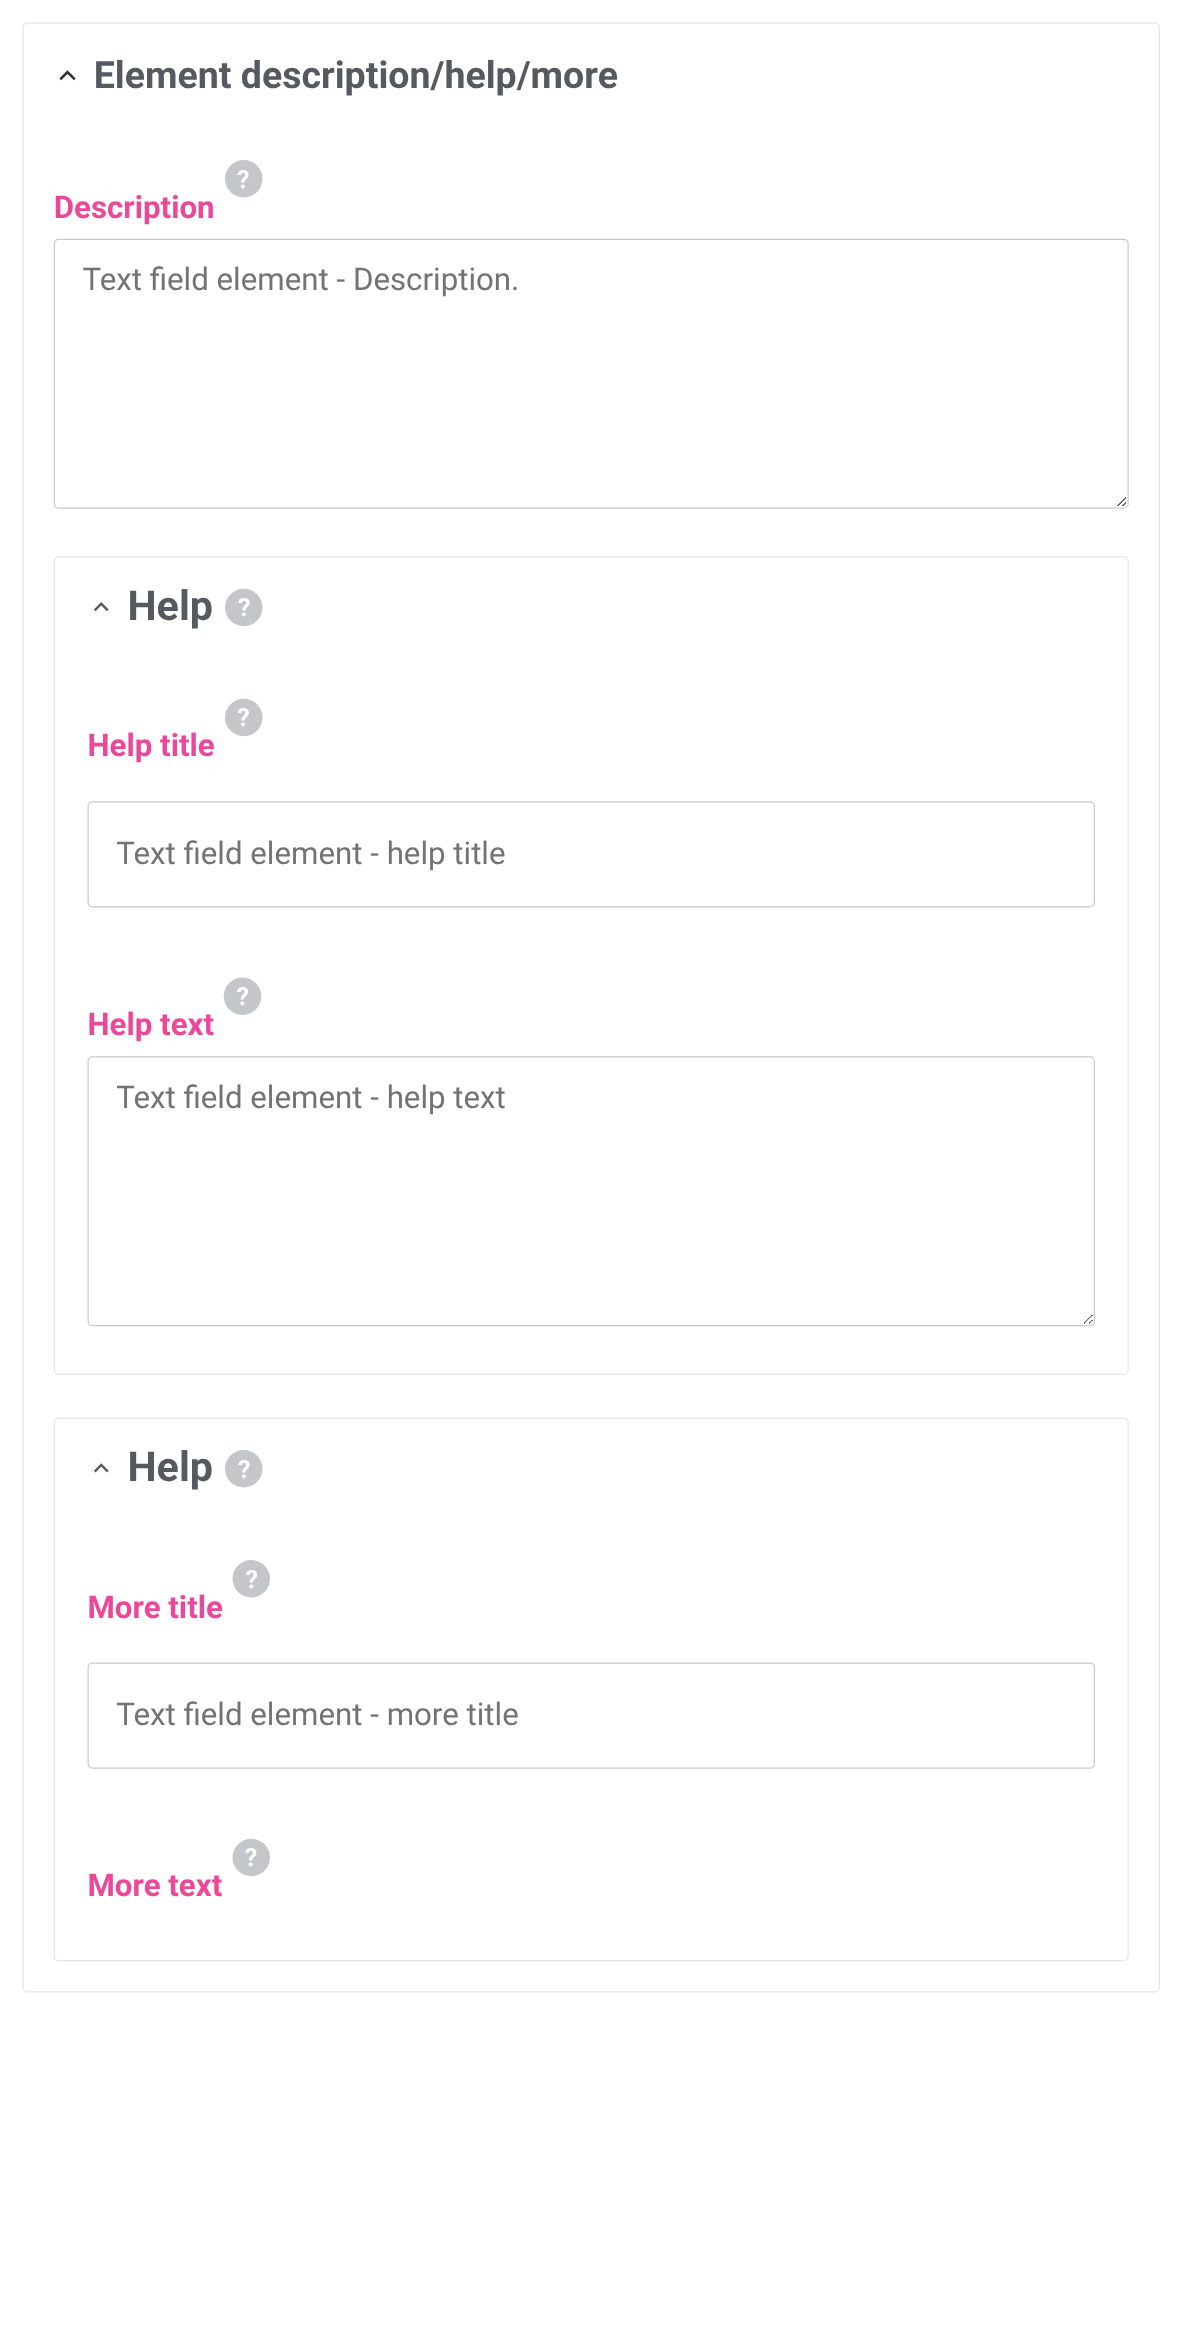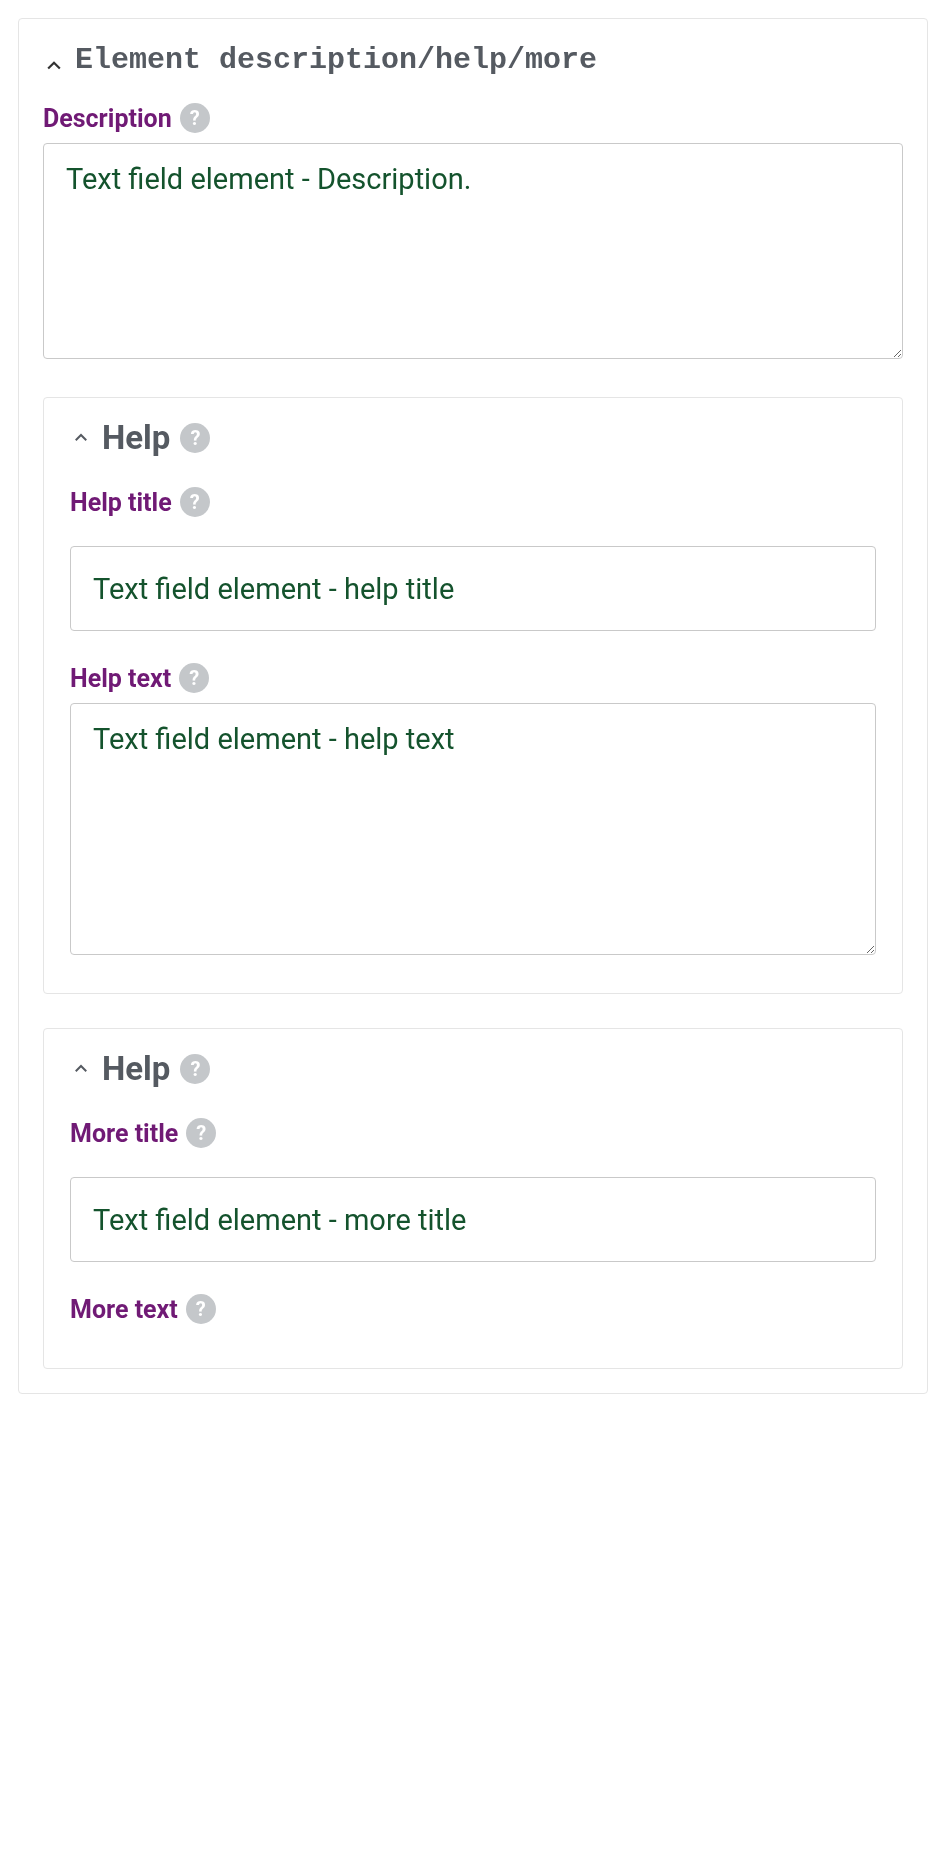--- a/index.html
+++ b/index.html
@@ -11,25 +11,24 @@
     color: #222;
     width: 946px;
   }
   .outer-panel {
     border: 1px solid #e5e5e5;
     border-radius: 4px;
     padding: 18px 24px 24px 24px;
   }
   .section-header {
     display: flex;
-    align-items: flex-end;
+    align-items: center;
     gap: 10px;
     cursor: pointer;
     user-select: none;
-    font-family: Liberation Mono, monospace;
   }
   .main-header {
     margin: 6px 0 26px 0;
   }
   .section-title-main {
     font-size: 30px;
     font-weight: 700;
     color: #555a61;
   }
   .chevron {
@@ -44,21 +43,22 @@
   .chevron-sm svg { stroke: #555a61; }
   .field-label-row {
     display: flex;
     align-items: center;
     gap: 8px;
     margin-bottom: 10px;
   }
   .field-label {
     font-size: 25px;
     font-weight: 700;
-    color: #701a75;
+    color: #ec4899;
+    margin-top: 48px;
   }
   .help-badge {
     width: 30px;
     height: 30px;
     border-radius: 50%;
     background: #c4c7ca;
     color: #fff;
     font-weight: 700;
     font-size: 20px;
     display: flex;
@@ -66,22 +66,22 @@
     justify-content: center;
     cursor: pointer;
     flex-shrink: 0;
     line-height: 1;
   }
   textarea, input[type="text"] {
     width: 100%;
     border: 1px solid #c9c9c9;
     border-radius: 4px;
     font-family: inherit;
-    font-size: 29px;
-    color: #14532d;
+    font-size: 25px;
+    color: #737373;
     padding: 18px 22px;
     background: #fff;
     resize: both;
   }
   textarea { resize: vertical; }
   input[type="text"] { height: 85px; margin-top: 19px; }
   .sub-panel {
     border: 1px solid #e5e5e5;
     border-radius: 4px;
     padding: 20px 26px 34px 26px;
@@ -95,21 +95,21 @@
     cursor: pointer;
   }
   .sub-title {
     font-size: 33px;
     font-weight: 700;
     color: #555a61;
   }
   .field-group { margin-top: 0; }
   .field-group + .field-group { margin-top: 32px; }
   .textarea-desc { height: 216px; }
-  .textarea-sub { height: 252px; }
+  .textarea-sub { height: 216px; }
 </style>
 </head>
 <body>
 
 <div class="outer-panel">
 
   <div class="section-header main-header">
     <span class="chevron">
       <svg viewBox="0 0 24 24" width="20" height="20">
           <polyline points="5 15 12 8 19 15"></polyline>

